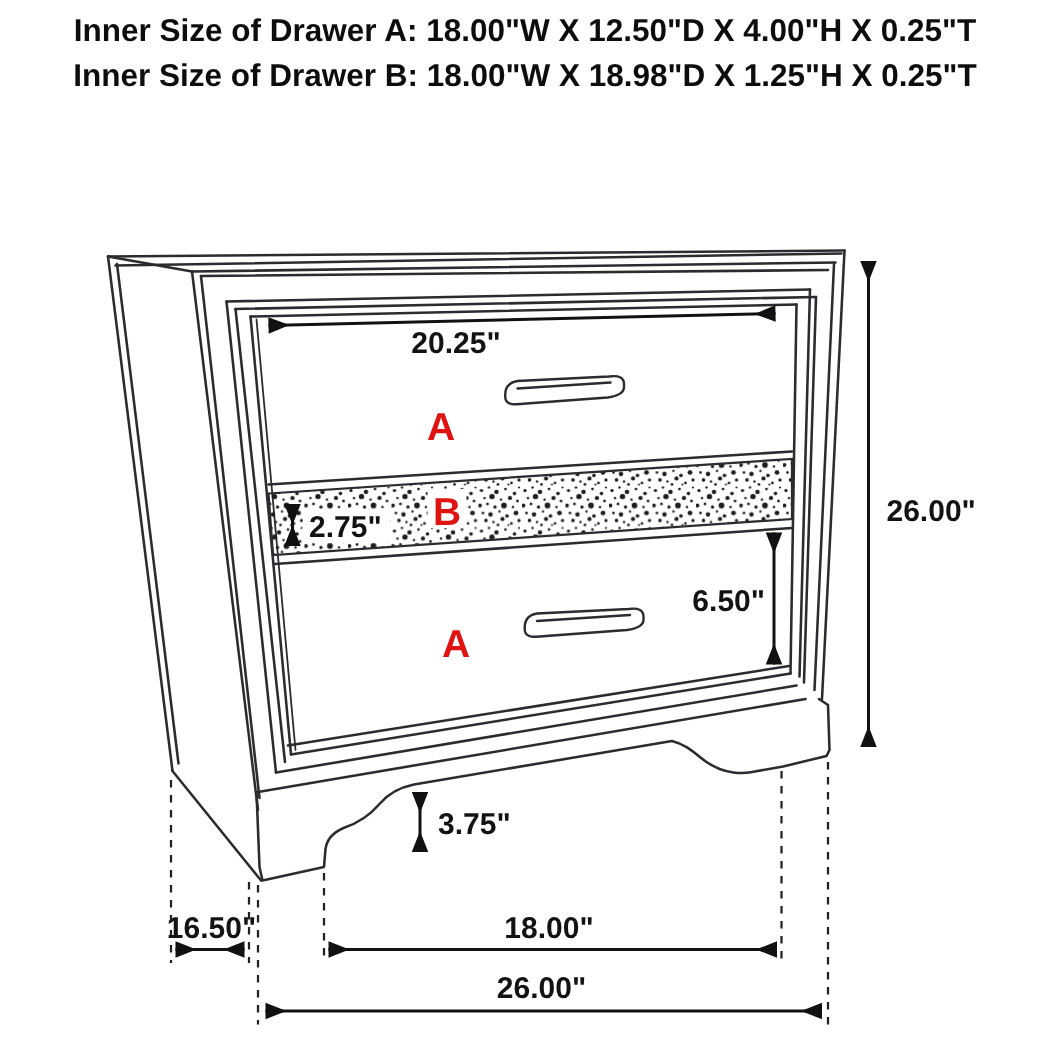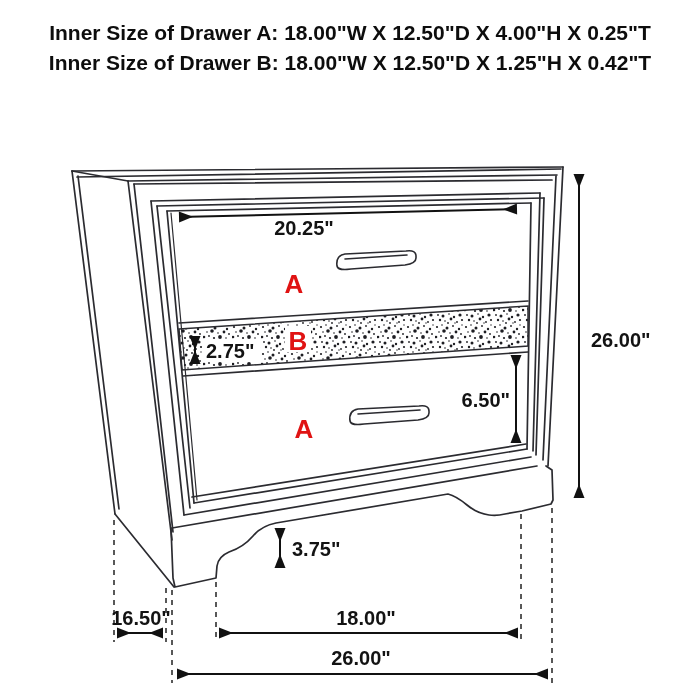--- a/index.html
+++ b/index.html
@@ -1,30 +1,30 @@
 <!DOCTYPE html>
 <html><head>
 <meta charset="utf-8">
 <style>
   html,body{margin:0;padding:0;background:#fff;}
   .canvas{position:relative;width:700px;height:700px;background:#ffffff;overflow:hidden;
           font-family:"Liberation Sans", sans-serif;}
-  .hdr{position:absolute;top:18px;left:0;width:700px;text-align:center;color:#0d0d0d;}
+  .hdr{position:absolute;top:6px;left:0;width:700px;text-align:center;color:#0d0d0d;}
   .hdr div{font-size:21px;font-weight:bold;line-height:30px;letter-spacing:0;}
   svg text.dim{font-family:"Liberation Sans", sans-serif;font-size:20px;font-weight:bold;fill:#131313;}
   svg text.redlbl{font-family:"Liberation Sans", sans-serif;font-size:26px;font-weight:bold;fill:#e01313;}
 </style>
 </head>
 <body>
 
 <div class="canvas">
 
   <div class="hdr">
     <div>Inner Size of Drawer A: 18.00"W X 12.50"D X 4.00"H X 0.25"T</div>
-    <div>Inner Size of Drawer B: 18.00"W X 12.50"D X 1.25"H X 0.42"T</div>
+    <div>Inner Size of Drawer B: 18.00"W X 18.98"D X 1.25"H X 0.25"T</div>
   </div>
 
   <svg width="700" height="700" viewBox="0 0 700 700" style="position:absolute;left:0;top:0;">
     <defs>
       <marker id="ah" markerUnits="userSpaceOnUse" markerWidth="16" markerHeight="13" refX="15" refY="6.5" orient="auto-start-reverse">
         <path d="M1,6.5 L15,1 L15,12 Z" fill="#111" stroke="none"></path>
       </marker>
       <pattern id="speckle" width="29" height="27" patternUnits="userSpaceOnUse">
         <g fill="#1d1d22">
           <circle cx="2" cy="3" r="1.1"></circle>

